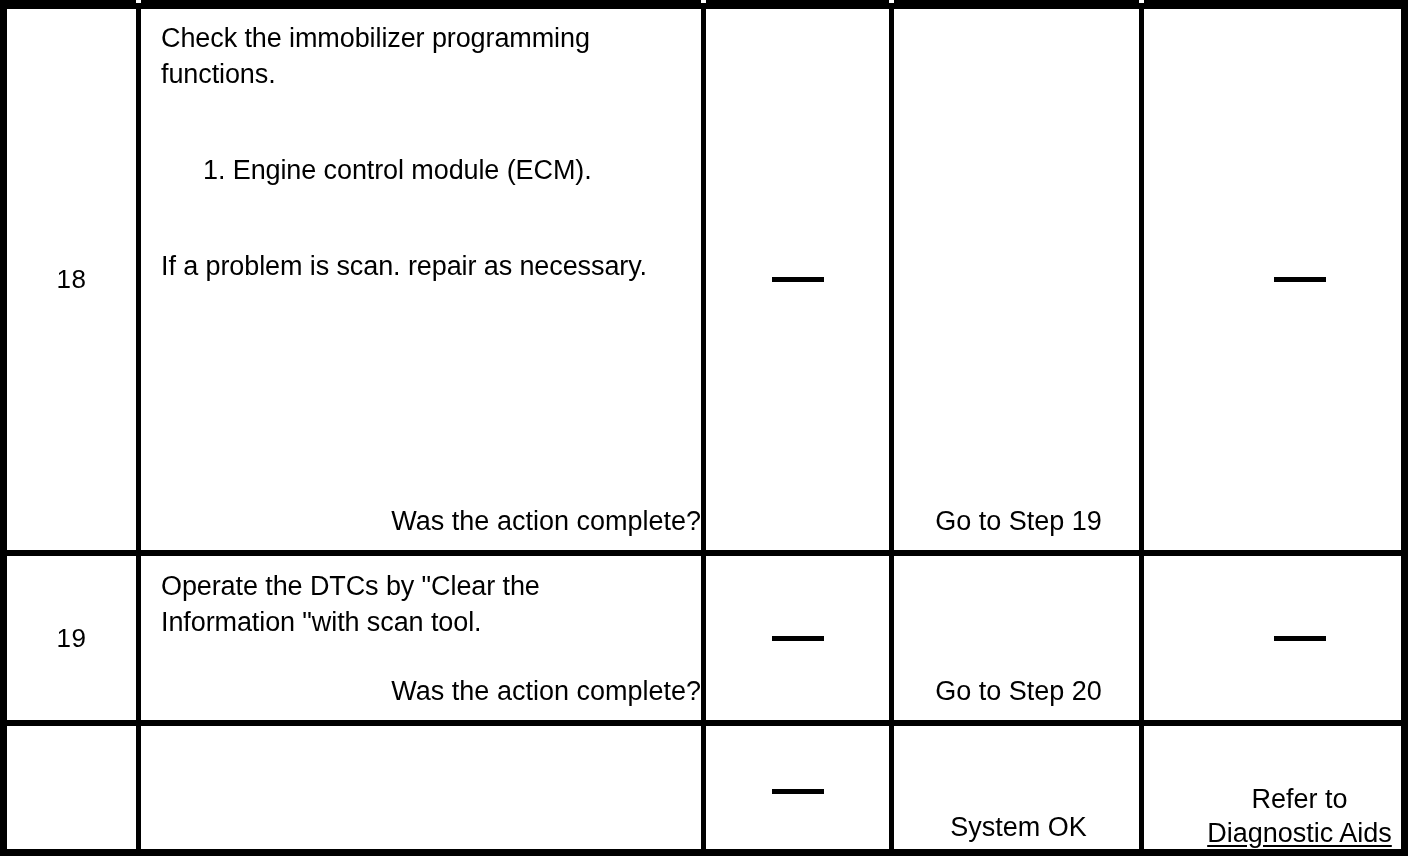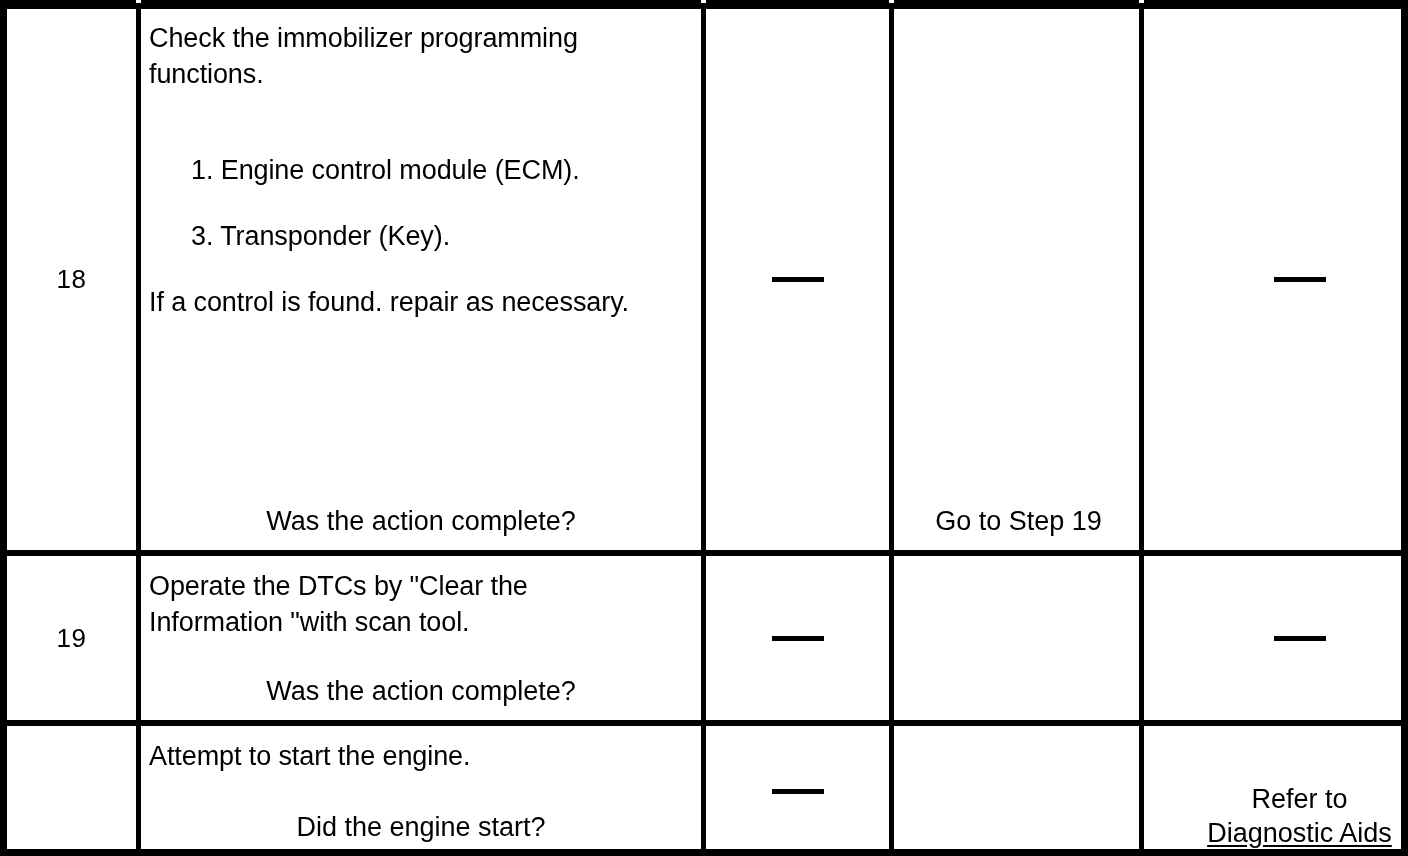--- a/index.html
+++ b/index.html
@@ -119,38 +119,39 @@
     font-size: 26px;
     letter-spacing: 0.5px;
   }
 
   
   .desc {
     padding: 12px 8px 0 8px;
     font-size: 27px;
     line-height: 36px;
     letter-spacing: -0.1px;
+    margin-left: 12px;
   }
   .desc p { margin: 0; }
   .desc .gap-lg { height: 30px; }
   .desc .indent { padding-left: 42px; }
   .ul { text-decoration: underline; text-underline-offset: 3px; }
 
   
   .bottom-line {
     position: absolute;
     left: 0;
     right: 0;
     bottom: 12px;
     text-align: center;
     font-size: 27px;
     line-height: 34px;
   }
   .bottom-line.left {
-    text-align: center;
+    text-align: right;
     padding-left: 0;
   }
   .bottom-line.two {
     bottom: 6px;
   }
 
   
   .dash-wrap {
     display: flex;
     align-items: center;
@@ -194,23 +195,22 @@
     </div>
 
     <div class="cell col-desc row-18">
       <div class="desc">
         <p>Check the immobilizer programming</p>
         <p>functions.</p>
         <div class="gap-lg"></div>
         <div class="gap-lg"></div>
         <p class="indent">1. Engine control module (ECM).</p>
         <div class="gap-lg"></div>
-        <p class="indent">3. Transponder (Key).</p>
-        <div class="gap-lg"></div>
-        <p>If a control is found. repair as necessary.</p>
+        <div class="gap-lg"></div>
+        <p>If a problem is scan. repair as necessary.</p>
       </div>
       <div class="bottom-line left">Was the action complete?</div>
     </div>
 
     <div class="cell col-val row-18">
       <div class="dash-wrap">
           <span class="dash"></span>
         </div>
     </div>
 
@@ -235,41 +235,41 @@
       </div>
       <div class="bottom-line left">Was the action complete?</div>
     </div>
 
     <div class="cell col-val row-19">
       <div class="dash-wrap">
           <span class="dash"></span>
         </div>
     </div>
 
+    <div class="cell col-yes row-19">
+      <div class="bottom-line">Go to Step 20</div>
+    </div>
 
     <div class="cell col-no row-19">
       <div class="dash-wrap">
           <span class="dash"></span>
         </div>
     </div>
 
 
-    <div class="cell col-desc row-20">
-      <div class="desc">
-        <p>Attempt to start the engine.</p>
-      </div>
-      <div class="bottom-line left">Did the engine start?</div>
-    </div>
 
     <div class="cell col-val row-20">
       <div class="dash-wrap">
           <span class="dash"></span>
         </div>
     </div>
 
+    <div class="cell col-yes row-20">
+      <div class="bottom-line">System OK</div>
+    </div>
 
     <div class="cell col-no row-20">
       <div class="bottom-line two ctr">
         <div>Refer to</div>
         <div><span class="ul">Diagnostic Aids</span></div>
       </div>
     </div>
 
   </div>
 </div>

